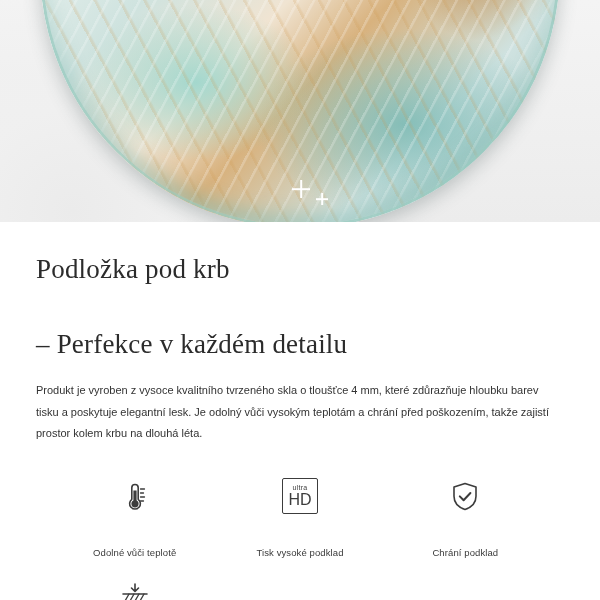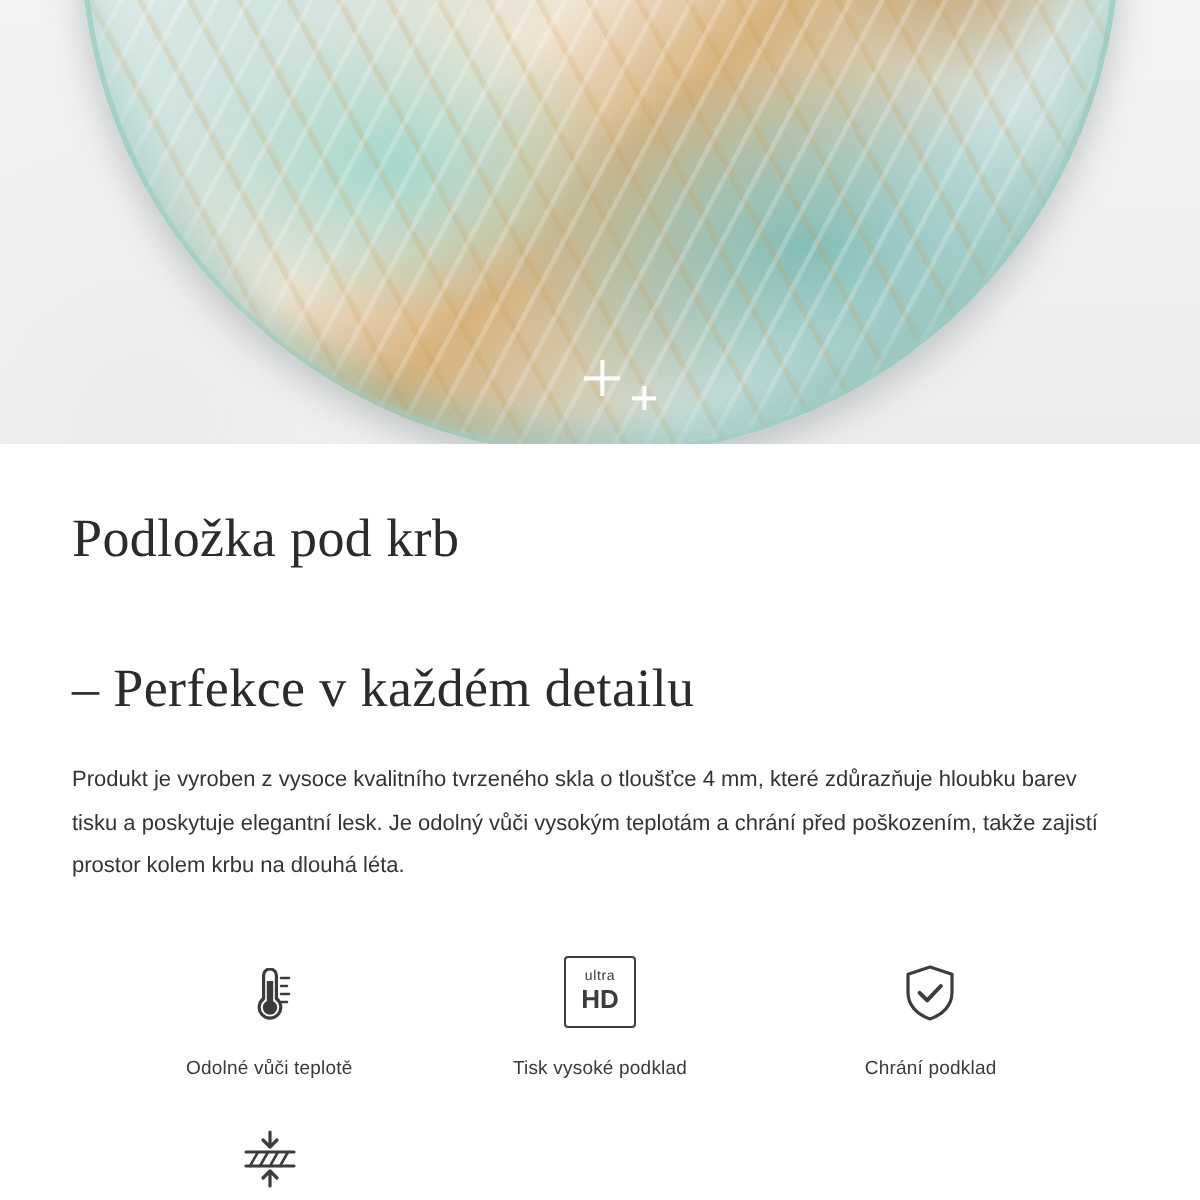--- a/index.html
+++ b/index.html
@@ -131,21 +131,21 @@
     align-items: center;
     justify-content: flex-start;
   }
   .feature-icon {
     height: 46px;
     display: flex;
     align-items: center;
     justify-content: center;
   }
   .feature-label {
-    margin-top: 10px;
+    margin-top: 28px;
     font-size: 9.5px;
     color: #3a3a3a;
     text-align: center;
     letter-spacing: 0.1px;
   }
   svg { display: block; }
   .stroke {
     fill: none;
     stroke: #3c3c3c;
     stroke-width: 1.6;
@@ -169,22 +169,22 @@
     align-items: center;
     justify-content: center;
     line-height: 1;
   }
   .ultrahd-top {
     font-size: 7px;
     letter-spacing: 0.3px;
     color: #3c3c3c;
   }
   .ultrahd-bottom {
-    font-size: 13px;
-    font-weight: bold;
+    font-size: 16px;
+    font-weight: normal;
     color: #3c3c3c;
     margin-top: 1px;
   }
 </style>
 </head>
 <body>
 
 <div class="page">
 
   <div class="hero">

